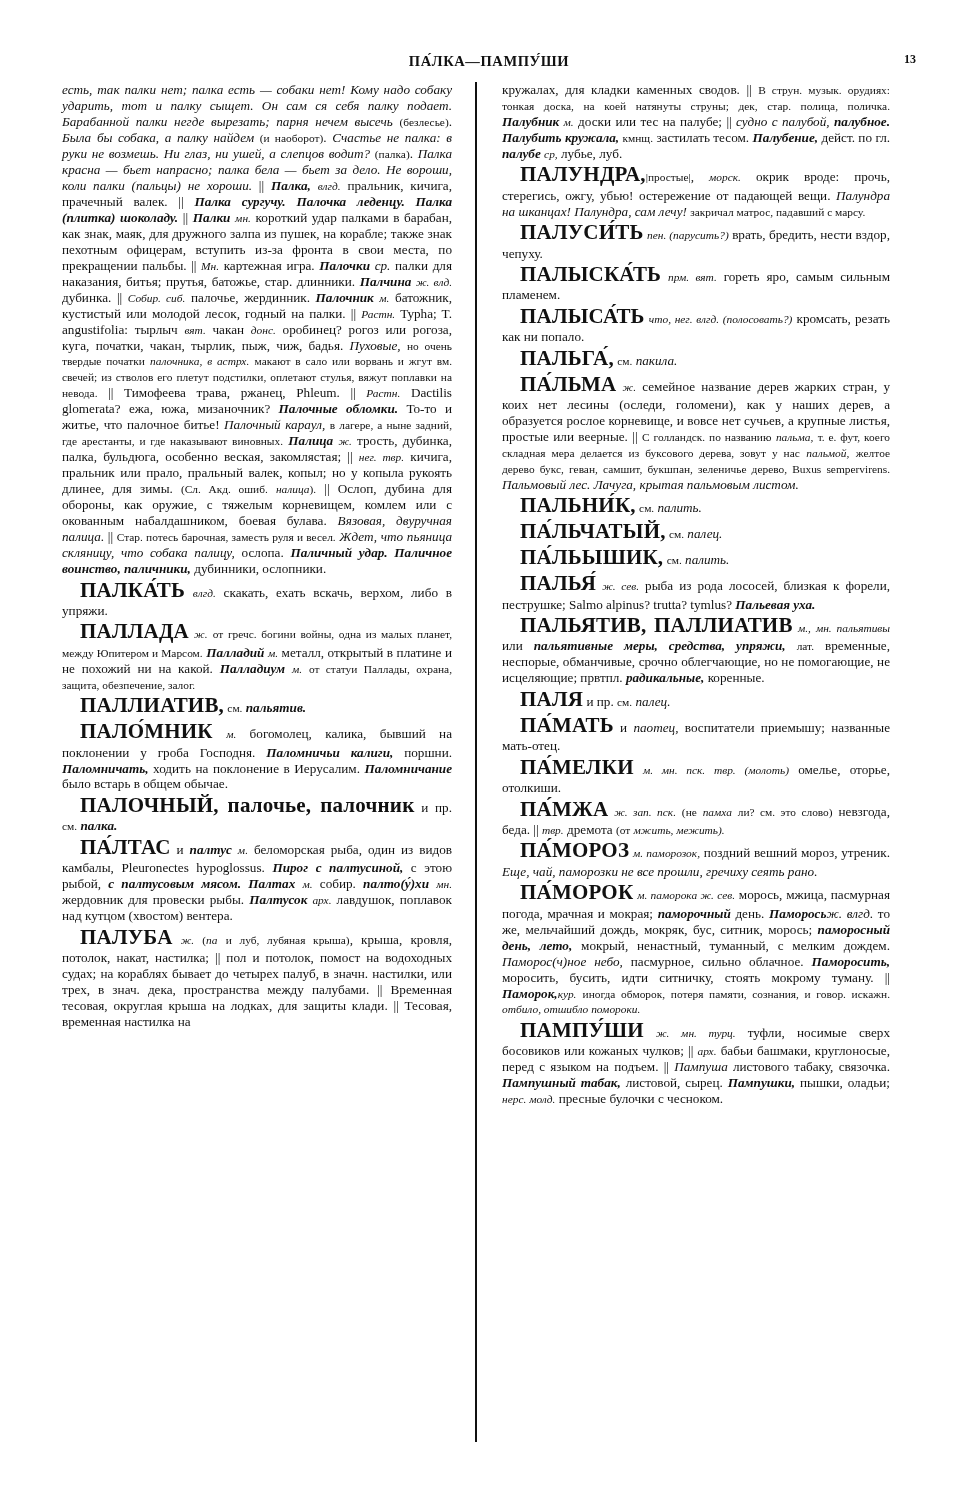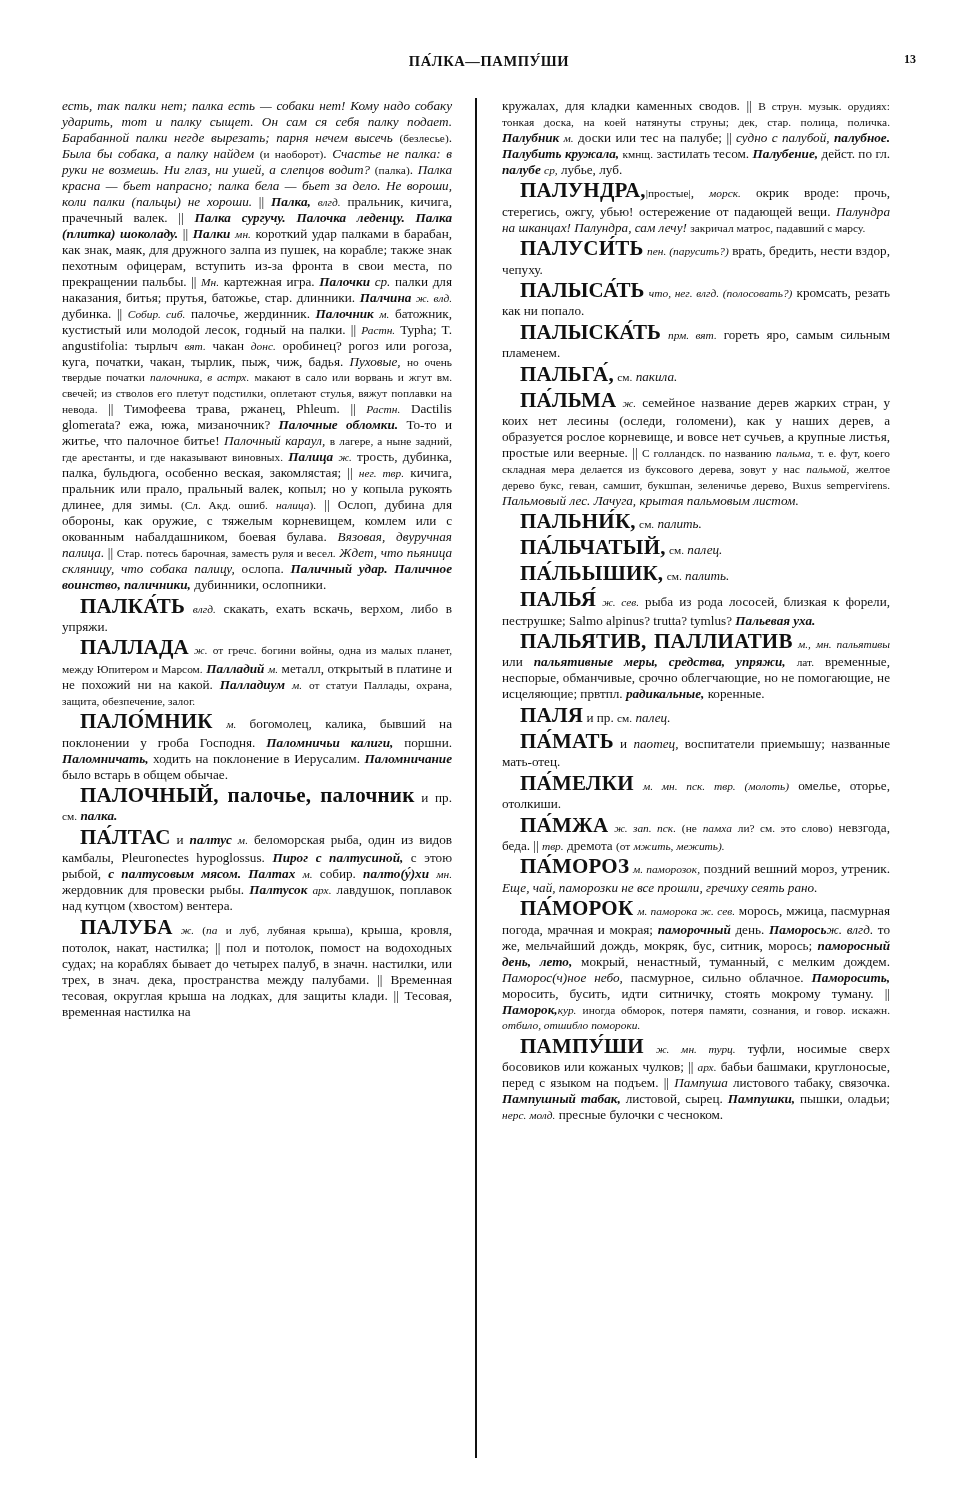--- a/index.html
+++ b/index.html
@@ -37,21 +37,20 @@
     right: 0;
     top: 0;
     font-size: 12px;
     font-weight: bold;
   }
   .columns {
     position: relative;
     display: flex;
     gap: 1px;
     height: 1360px;
-    margin-top: 16px;
   }
   .col {
     width: 410px;
     box-sizing: border-box;
     font-size: 13.2px;
     line-height: 1.21;
     text-align: justify;
     hyphens: manual;
   }
   .col.left {
@@ -91,32 +90,33 @@
   <div class="running-head">
     <span class="head-title">ПА́ЛКА—ПАМПУ́ШИ</span>
     <span class="page-number">13</span>
   </div>
 
   <div class="columns">
     <div class="col left" id="left-col">
         <p class="entry cont"><span class="it">есть, так палки нет; палка  есть — собаки нет! Кому надо собаку ударить, тот и палку сыщет. Он сам ся себя палку подает. Барабанной палки негде вырезать; парня нечем высечь</span> <span class="sm">(безлесье)</span>. <span class="it">Была бы собака, а палку найдем</span> <span class="sm">(и наоборот)</span>. <span class="it">Счастье не палка: в руки не возмешь. Ни глаз, ни ушей, а слепцов водит?</span> <span class="sm">(палка)</span>. <span class="it">Палка красна — бьет напрасно; палка бела — бьет за дело. Не вороши, коли палки (пальцы) не хороши.</span> || <span class="bi">Палка,</span> <span class="smi">влгд.</span> пральник, кичига, прачечный валек. || <span class="bi">Палка сургучу. Палочка леденцу. Палка (плитка) шоколаду.</span> || <span class="bi">Палки</span> <span class="smi">мн.</span> короткий удар палками в барабан, как знак, маяк, для дружного залпа из пушек, на корабле; также знак пехотным офицерам, вступить из-за фронта в свои места, по прекращении пальбы. || <span class="smi">Мн.</span> картежная игра. <span class="bi">Палочки</span> <span class="it">ср.</span> палки для наказания, битья; прутья, батожье, стар. длинники. <span class="bi">Палчина</span> <span class="smi">ж. влд.</span> дубинка. || <span class="smi">Собир. сиб.</span> палочье, жердинник. <span class="bi">Палочник</span> <span class="smi">м.</span> батожник, кустистый или молодой лесок, годный на палки. || <span class="smi">Растн.</span> Typha; T. angustifolia: тырлыч <span class="smi">вят.</span> чакан <span class="smi">донс.</span> оробинец? рогоз или рогоза, куга, початки, чакан, тырлик, пыж, чиж, бадья. <span class="it">Пуховые,</span> <span class="sm">но очень твердые початки</span> <span class="smi">палочника, в астрх.</span> <span class="sm">макают в сало или ворвань и жгут вм. свечей; из стволов его плетут подстилки, оплетают стулья, вяжут поплавки на невода.</span> || Тимофеева трава, ржанец, Phleum. || <span class="smi">Растн.</span> Dactilis glomerata? ежа, южа, мизаночник? <span class="bi">Палочные обломки.</span> То-то и житье, что палочное битье! <span class="it">Палочный караул,</span> <span class="sm">в лагере, а ныне задний, где арестанты, и где наказывают виновных.</span> <span class="bi">Палица</span> <span class="smi">ж.</span> трость, дубинка, палка, бульдюга, особенно веская, закомлястая; || <span class="smi">нег. твр.</span> кичига, пральник или прало, пральный валек, копыл; но у копыла рукоять длинее, для зимы. <span class="sm">(Сл. Акд. ошиб.</span> <span class="smi">налица</span><span class="sm">).</span> || Ослоп, дубина для обороны, как оружие, с тяжелым корневищем, комлем или с окованным набалдашником, боевая булава. <span class="it">Вязовая, двуручная палица.</span> || <span class="sm">Стар. потесь барочная, заместь руля и весел.</span> <span class="it">Ждет, что пьяница скляницу, что собака палицу,</span> ослопа. <span class="bi">Паличный удар. Паличное воинство, паличники,</span> дубинники, ослопники.</p>
         <p class="entry"><span class="hw">ПАЛКА́ТЬ</span> <span class="smi">влгд.</span> скакать, ехать вскачь, верхом, либо в упряжи.</p>
         <p class="entry"><span class="hw">ПАЛЛАДА</span> <span class="smi">ж.</span> <span class="sm">от гречс. богини войны, одна из малых планет, между Юпитером и Марсом.</span> <span class="bi">Палладий</span> <span class="smi">м.</span> металл, открытый в платине и не похожий ни на какой. <span class="bi">Палладиум</span> <span class="smi">м.</span> <span class="sm">от статуи Паллады, охрана, защита, обезпечение, залог.</span></p>
+        <p class="entry"><span class="hw">ПАЛЛИАТИВ,</span> <span class="sm">см.</span> <span class="bi">пальятив.</span></p>
         <p class="entry"><span class="hw">ПАЛО́МНИК</span> <span class="smi">м.</span> богомолец, калика, бывший на поклонении у гроба Господня. <span class="bi">Паломничьи калиги,</span> поршни. <span class="bi">Паломничать,</span> ходить на поклонение в Иерусалим. <span class="bi">Паломничание</span> было встарь в общем обычае.</p>
         <p class="entry"><span class="hw">ПАЛОЧНЫЙ, палочье, палочник</span> и пр. <span class="sm">см.</span> <span class="bi">палка.</span></p>
         <p class="entry"><span class="hw">ПА́ЛТАС</span> и <span class="bi">палтус</span> <span class="smi">м.</span> беломорская рыба, один из видов камбалы, Pleuronectes hypoglossus. <span class="bi">Пирог с палтусиной,</span> с этою рыбой, <span class="bi">с палтусовым мясом. Палтах</span> <span class="smi">м.</span> собир. <span class="bi">палто(у́)хи</span> <span class="smi">мн.</span> жердовник для провески рыбы. <span class="bi">Палтусок</span> <span class="smi">арх.</span> лавдушок, поплавок над кутцом (хвостом) вентера.</p>
         <p class="entry"><span class="hw">ПАЛУБА</span> <span class="smi">ж.</span> <span class="sm">(</span><span class="smi">па</span> <span class="sm">и луб, лубяная крыша)</span>, крыша, кровля, потолок, накат, настилка; || пол и потолок, помост на водоходных судах; на кораблях бывает до четырех палуб, в значн. настилки, или трех, в знач. дека, пространства между палубами. || Временная тесовая, округлая крыша на лодках, для защиты клади. || Тесовая, временная настилка на</p>
       </div>
     <div class="divider"></div>
     <div class="col right" id="right-col">
         <p class="entry cont">кружалах, для кладки каменных сводов. || <span class="sm">В струн. музык. орудиях: тонкая доска, на коей натянуты струны; дек, стар. полица, поличка.</span> <span class="bi">Палубник</span> <span class="smi">м.</span> доски или тес на палубе; || <span class="it">судно с палубой,</span> <span class="bi">палубное. Палубить кружала,</span> <span class="sm">кмнщ.</span> застилать тесом. <span class="bi">Палубение,</span> дейст. по гл. <span class="bi">палубе</span> <span class="smi">ср,</span> лубье, луб.</p>
         <p class="entry"><span class="hw">ПАЛУНДРА,</span><span class="sm">|простые|</span>, <span class="smi">морск.</span> окрик вроде: прочь, стерегись, ожгу, убью! остережение от падающей вещи. <span class="it">Палундра на шканцах! Палундра, сам лечу!</span> <span class="sm">закричал матрос, падавший с марсу.</span></p>
         <p class="entry"><span class="hw">ПАЛУСИ́ТЬ</span> <span class="smi">пен. (парусить?)</span> врать, бредить, нести вздор, чепуху.</p>
+        <p class="entry"><span class="hw">ПАЛЫСКА́ТЬ</span> <span class="smi">прм. вят.</span> гореть яро, самым сильным пламенем.</p>
         <p class="entry"><span class="hw">ПАЛЫСА́ТЬ</span> <span class="smi">что, нег. влгд. (полосовать?)</span> кромсать, резать как ни попало.</p>
-        <p class="entry"><span class="hw">ПАЛЫСКА́ТЬ</span> <span class="smi">прм. вят.</span> гореть яро, самым сильным пламенем.</p>
         <p class="entry"><span class="hw">ПАЛЬГА́,</span> <span class="sm">см.</span> <span class="it">пакила.</span></p>
         <p class="entry"><span class="hw">ПА́ЛЬМА</span> <span class="smi">ж.</span> семейное название дерев жарких стран, у коих нет лесины (оследи, голомени), как у наших дерев, а образуется рослое корневище, и вовсе нет сучьев, а крупные листья, простые или веерные. || <span class="sm">С голландск. по названию</span> <span class="smi">пальма,</span> <span class="sm">т. е. фут, коего складная мера делается из буксового дерева, зовут у нас</span> <span class="smi">пальмой,</span> <span class="sm">желтое дерево букс, геван, самшит, букшпан, зеленичье дерево, Buxus sempervirens.</span> <span class="it">Пальмовый лес. Лачуга, крытая пальмовым листом.</span></p>
         <p class="entry"><span class="hw">ПАЛЬНИ́К,</span> <span class="sm">см.</span> <span class="it">палить.</span></p>
         <p class="entry"><span class="hw">ПА́ЛЬЧАТЫЙ,</span> <span class="sm">см.</span> <span class="it">палец.</span></p>
         <p class="entry"><span class="hw">ПА́ЛЬЫШИК,</span> <span class="sm">см.</span> <span class="it">палить.</span></p>
         <p class="entry"><span class="hw">ПАЛЬЯ́</span> <span class="smi">ж. сев.</span> рыба из рода лососей, близкая к форели, пеструшке; Salmo alpinus? trutta? tymlus? <span class="bi">Пальевая уха.</span></p>
         <p class="entry"><span class="hw">ПАЛЬЯТИВ, ПАЛЛИАТИВ</span> <span class="smi">м., мн. пальятивы</span> или <span class="bi">пальятивные меры, средства, упряжи,</span> <span class="sm">лат.</span> временные, неспорые, обманчивые, срочно облегчающие, но не помогающие, не исцеляющие; првтпл. <span class="bi">радикальные,</span> коренные.</p>
         <p class="entry"><span class="hw">ПАЛЯ</span> и пр. <span class="sm">см.</span> <span class="it">палец.</span></p>
         <p class="entry"><span class="hw">ПА́МАТЬ</span> и <span class="it">паотец,</span> воспитатели приемышу; названные мать-отец.</p>
         <p class="entry"><span class="hw">ПА́МЕЛКИ</span> <span class="smi">м. мн. пск. твр. (молоть)</span> омелье, оторье, отолкиши.</p>

